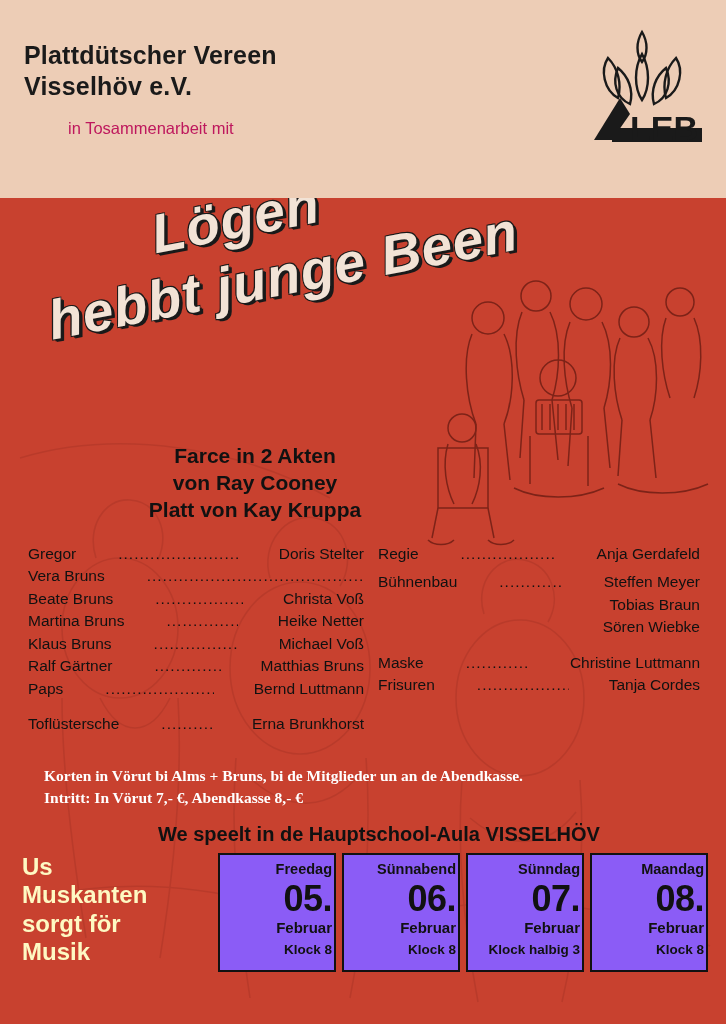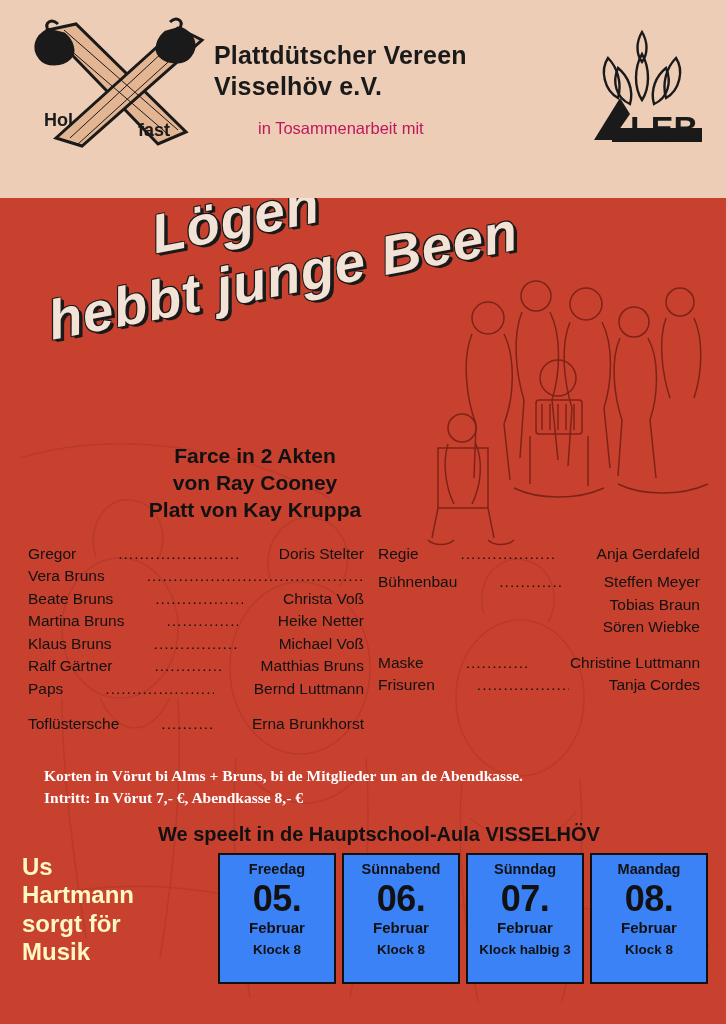--- a/index.html
+++ b/index.html
@@ -181,25 +181,25 @@
   .dates {
     position: absolute;
     left: 218px;
     top: 655px;
     width: 490px;
     display: flex;
     gap: 6px;
   }
   .date-box {
     flex: 1;
-    background: #3b82f6;
+    background: #8b5cf6;
     border: 2px solid #111;
     box-sizing: border-box;
-    text-align: center;
-    padding: 5px 2px 24px 2px;
+    text-align: right;
+    padding: 5px 2px 12px 2px;
     color: #111;
   }
   .d-day {
     font-size: 14.5px;
     font-weight: bold;
     line-height: 1.3;
   }
   .d-num {
     font-size: 36px;
     font-weight: bold;
@@ -217,42 +217,20 @@
     margin-top: 4px;
     line-height: 1.2;
   }
 </style>
 </head>
 <body>
 
 <div class="header">
   <div class="header-inner">
 
-    <div class="logo-x">
-      <svg viewBox="0 0 190 140" width="190" height="140" aria-hidden="true">
-        <g fill="none" stroke="#1a1a1a" stroke-width="3">
-
-          <path d="M30 16 L58 10 L168 118 L140 130 Z" fill="#e3b593" stroke-width="3"></path>
-          <path d="M160 14 L184 26 L64 132 L38 124 Z" fill="#e3b593" stroke-width="3"></path>
-          <path d="M36 22 L152 122" stroke-width="1"></path>
-          <path d="M46 16 L160 116" stroke-width="1"></path>
-          <path d="M160 24 L52 124" stroke-width="1"></path>
-          <path d="M170 30 L60 130" stroke-width="1"></path>
-
-          <path d="M30 16 C18 22 14 34 22 44 C28 52 44 52 52 44 C58 38 54 26 46 20 Z" fill="#1a1a1a" stroke="#1a1a1a"></path>
-          <path d="M30 16 C26 8 34 4 40 10" stroke="#1a1a1a" stroke-width="3" fill="none"></path>
-
-          <path d="M162 14 C176 20 180 32 172 42 C166 50 150 50 142 42 C136 36 140 24 148 18 Z" fill="#1a1a1a" stroke="#1a1a1a"></path>
-          <path d="M162 14 C166 6 158 2 152 8" stroke="#1a1a1a" stroke-width="3" fill="none"></path>
-        </g>
-        <text x="26" y="112" font-family="Liberation Sans, sans-serif" font-size="18" font-weight="bold" fill="#1a1a1a">Hol</text>
-        <text x="120" y="122" font-family="Liberation Sans, sans-serif" font-size="18" font-weight="bold" fill="#1a1a1a">fast</text>
-      </svg>
-
-    </div>
 
     <div class="hdr-mid">
       <div class="hdr-title">Plattdütscher Vereen</div>
       <div class="hdr-title">Visselhöv e.V.</div>
       <div class="hdr-sub">in Tosammenarbeit mit</div>
     </div>
 
     <div class="logo-leb">
       <svg viewBox="0 0 130 140" width="130" height="140" aria-hidden="true">
         <g fill="none" stroke="#1a1a1a" stroke-width="2.4">
@@ -435,21 +413,21 @@
 
   <div class="tickets">
     <div>Korten in Vörut bi Alms + Bruns, bi de Mitglieder un an de Abendkasse.</div>
     <div>Intritt: In Vörut 7,- €, Abendkasse 8,- €</div>
   </div>
 
   <div class="venue">We speelt in de Hauptschool-Aula VISSELHÖV</div>
 
   <div class="muskanten">
     <div>Us</div>
-    <div>Hartmann</div>
+    <div>Muskanten</div>
     <div>sorgt för</div>
     <div>Musik</div>
   </div>
 
   <div class="dates">
     <div class="date-box">
       <div class="d-day">Freedag</div>
       <div class="d-num">05.</div>
       <div class="d-mon">Februar</div>
       <div class="d-time">Klock 8</div>

